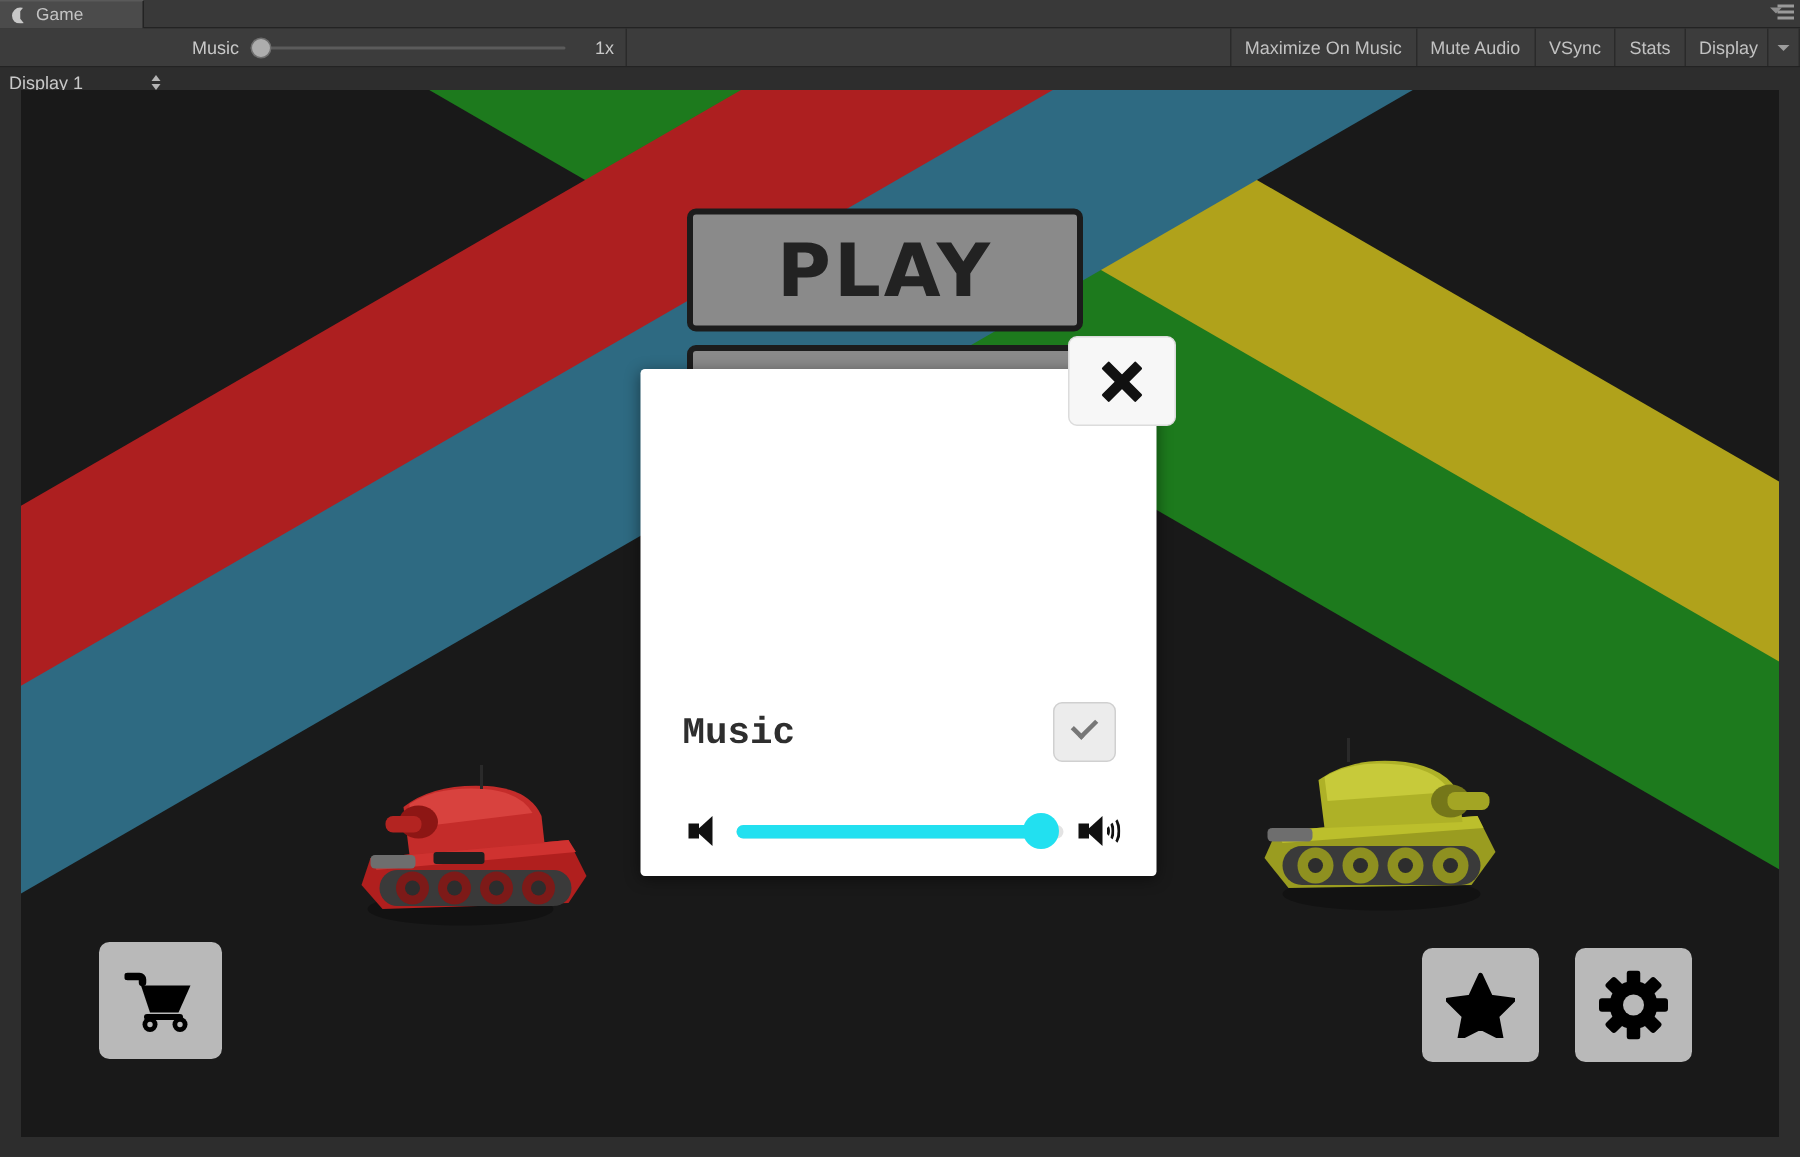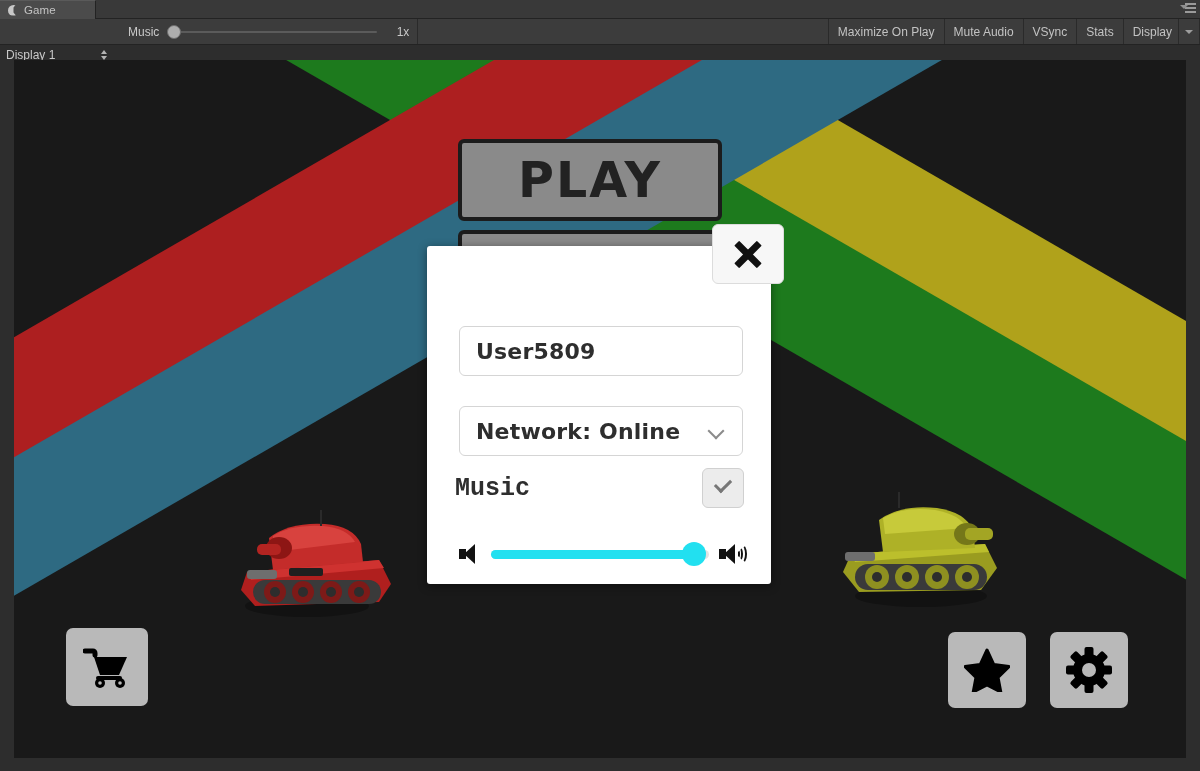--- a/index.html
+++ b/index.html
@@ -167,21 +167,21 @@
     </div>
     <div id="tb-scalewrap">
       <span class="lbl">Music</span>
       <div id="scale-slider">
         <div class="track"></div>
         <div class="knob" style="left: 0px;"></div>
       </div>
       <span id="scale-val">1x</span>
     </div>
     <div id="tb-spacer"></div>
-    <div class="tb-btn">Maximize On Play</div>
+    <div class="tb-btn">Maximize On Music</div>
     <div class="tb-btn">Mute Audio</div>
     <div class="tb-btn">VSync</div>
     <div class="tb-btn">Stats</div>
     <div class="tb-btn" id="tb-gizmos">Display</div>
     <div class="tb-btn" id="tb-gizmos-arrow"></div>
   </div>
 
   <div id="gameview">
     <div id="gamecanvas" style="background: rgb(25, 25, 25);">
 
@@ -286,28 +286,21 @@
           <circle cx="23" cy="23" r="7" fill="#b9b9b9"></circle>
         </svg>
       </div>
 
       <div id="dialog">
 
         <div id="close-btn">
           <span class="x"></span>
         </div>
 
-        <div class="d-field" id="username-field">
-          <span class="val">User5809</span>
-        </div>
-
-        <div class="d-field" id="network-field">
-          <span class="val">Network: Online</span>
-          <span class="chev"></span>
-        </div>
+
 
         <div id="music-label">Music</div>
         <div id="music-check">
           <span class="tick"></span>
         </div>
 
         <div id="vol-row">
           <span class="spk">
             <span class="body"></span>
               <span class="cone"></span>

